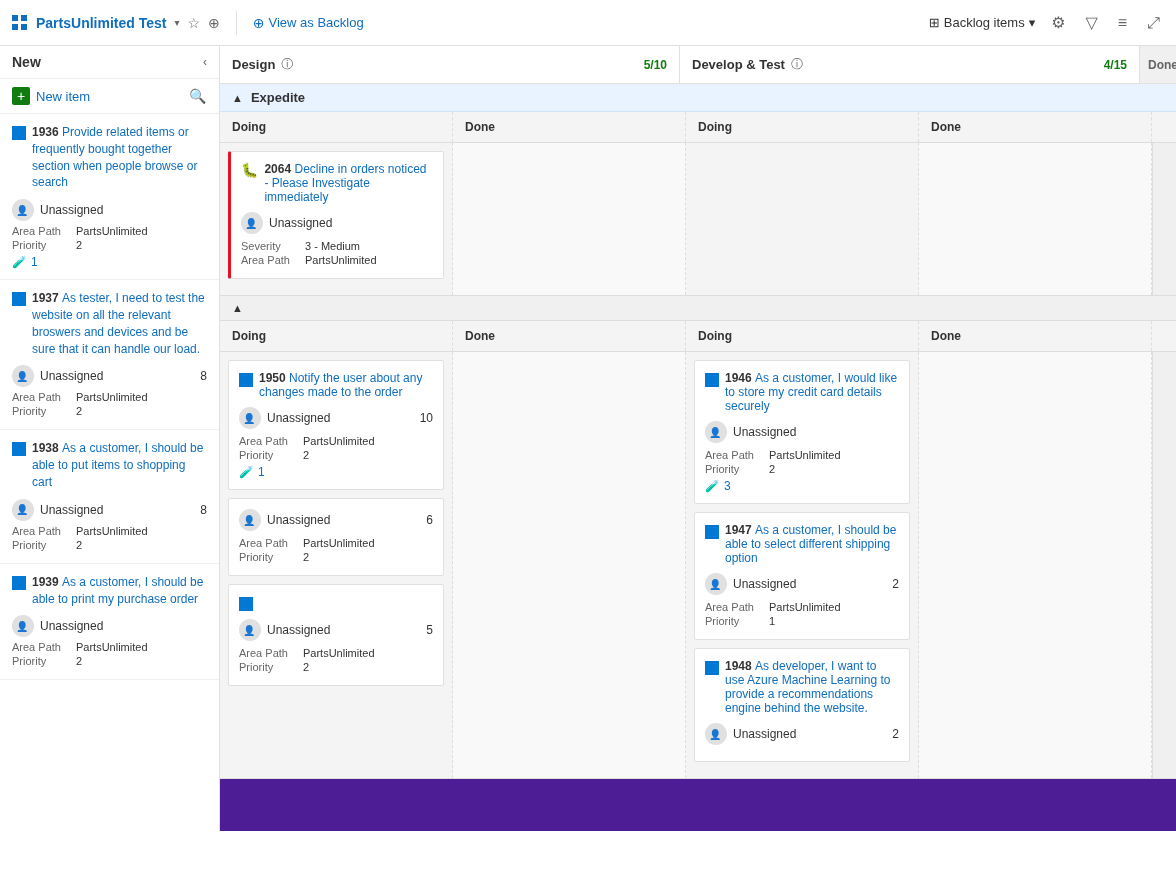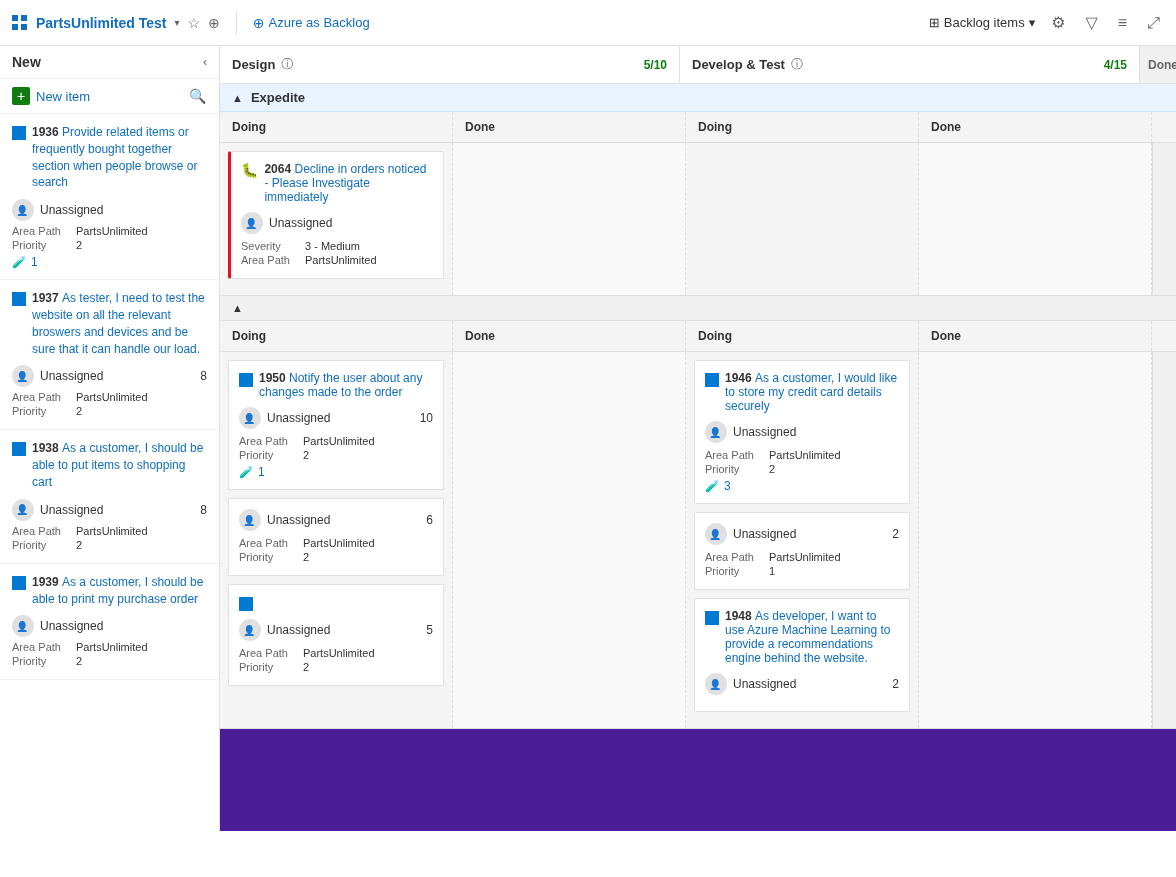--- a/index.html
+++ b/index.html
@@ -80,21 +80,21 @@
         <span></span>
         <span></span>
     </div>
     <span class="team-name">PartsUnlimited Test</span>
     <span class="chevron-icon">▾</span>
     <span class="star-icon">☆</span>
     <span class="people-icon" style="color:#666;font-size:14px;">⊕</span>
     <div class="separator"></div>
     <button class="view-backlog-btn">
       <span style="font-size:14px;">⊕</span>
-      <span>Azure as Backlog</span>
+      <span>View as Backlog</span>
     </button>
   </div>
   <div class="header-right">
     <button class="backlog-items-btn">
       <span>⊞</span>
       <span>Backlog items</span>
       <span>▾</span>
     </button>
     <button class="icon-btn">⚙</button>
     <button class="icon-btn">▽</button>
@@ -392,20 +392,27 @@
               <span class="meta-label">Priority</span>
               <span class="meta-value">2</span>
             </div>
             <div class="test-row">
               <span style="color:#106ebe;font-size:12px;">🧪</span>
               <span style="color:#106ebe;font-size:12px;">3</span>
             </div>
           </div>
 
           <div class="board-card">
+            <div class="board-card-title-row">
+              <div style="width:14px;height:14px;background:#0078d4;flex-shrink:0;margin-top:2px;"></div>
+              <div>
+                <span style="font-weight:600;font-size:12px;">1947 </span>
+                <span style="color:#106ebe;font-size:12px;">As a customer, I should be able to select different shipping option</span>
+              </div>
+            </div>
             <div class="board-card-assignee">
               <div class="avatar">👤</div>
               <span style="font-size:12px;">Unassigned</span>
               <span style="margin-left:auto;font-size:12px;">2</span>
             </div>
             <div class="meta-row">
               <span class="meta-label">Area Path</span>
               <span class="meta-value">PartsUnlimited</span>
             </div>
             <div class="meta-row">

